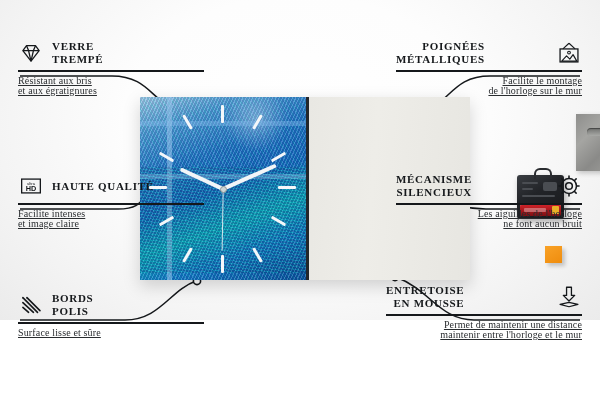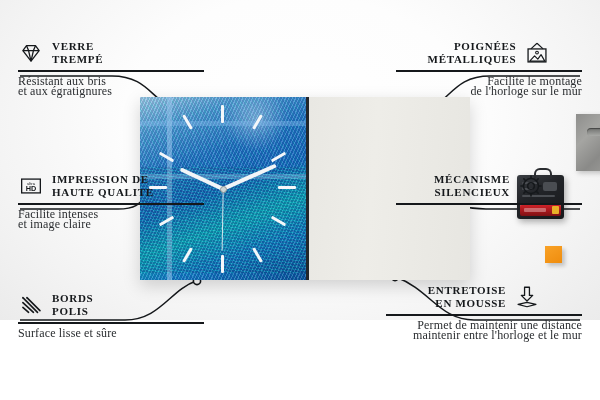--- a/index.html
+++ b/index.html
@@ -86,29 +86,29 @@
     position:absolute;left:236px;top:149px;width:17px;height:17px;
     background:linear-gradient(150deg,#f9a227,#ef8c0d);
     box-shadow:3px 3px 4px rgba(0,0,0,.20);
   }
 
   
   .callout{position:absolute;width:186px;}
   .callout.left{text-align:left;}
   .callout.right{text-align:right;}
   .co-head{display:flex;align-items:center;gap:8px;}
-  .callout.right .co-head{justify-content:center;}
+  .callout.right .co-head{justify-content:space-between;}
   .co-title{
     font-size:11px;font-weight:bold;letter-spacing:.7px;color:#15181b;
     line-height:13px;text-transform:uppercase;
   }
   .co-icon{width:26px;height:26px;flex:0 0 26px;display:block;}
   .co-rule{height:1.6px;background:#15181b;margin:4px 0 4px;}
   .co-desc{
-    font-size:12px;line-height:10.4px;color:#2a2d30;letter-spacing:.15px;
+    font-size:10px;line-height:10.4px;color:#2a2d30;letter-spacing:.15px;text-decoration:underline;
   }
   svg.leaders{position:absolute;left:0;top:0;width:600px;height:400px;pointer-events:none;}
 </style>
 </head>
 <body>
 
 <div id="stage">
 
   <svg class="leaders" viewBox="0 0 600 400">
     <g fill="none" stroke="#15181b" stroke-width="1.5">
@@ -193,21 +193,20 @@
   </div>
 
   <div class="callout left" style="left:18px;top:173px;">
     <div class="co-head">
       <svg class="co-icon" viewBox="0 0 32 32">
         <rect x="4.5" y="7.5" width="23" height="17" fill="none" stroke="#15181b" stroke-width="1.6"></rect>
         <text x="16" y="15.2" text-anchor="middle" font-family="Liberation Sans, sans-serif" font-size="5.2" fill="#15181b">ultra</text>
         <text x="16" y="22.4" text-anchor="middle" font-family="Liberation Sans, sans-serif" font-size="9" font-weight="bold" fill="#15181b">HD</text>
       </svg>
       <div class="co-title">
-        <div>IMPRESSION DE</div>
         <div>HAUTE QUALITÉ</div>
       </div>
     </div>
     <div class="co-rule"></div>
     <div class="co-desc">
       <div>Facilite intenses</div>
       <div>et image claire</div>
     </div>
   </div>
 
@@ -261,20 +260,24 @@
       <svg class="co-icon" viewBox="0 0 32 32">
         <g fill="none" stroke="#15181b" stroke-width="1.9" stroke-linecap="round">
           <circle cx="16" cy="16" r="9.2"></circle>
           <circle cx="16" cy="16" r="4.1"></circle>
           <path d="M16,3.6 L16,6.4 M16,25.6 L16,28.4 M3.6,16 L6.4,16 M25.6,16 L28.4,16
                    M7.2,7.2 L9.2,9.2 M22.8,22.8 L24.8,24.8 M24.8,7.2 L22.8,9.2 M9.2,22.8 L7.2,24.8"></path>
         </g>
       </svg>
     </div>
     <div class="co-rule"></div>
+    <div class="co-desc">
+      <div>Les aiguilles de l'horloge</div>
+      <div>ne font aucun bruit</div>
+    </div>
   </div>
 
   <div class="callout right" style="left:386px;top:284px;width:196px;">
     <div class="co-head">
       <div class="co-title">
         <div>ENTRETOISE</div>
         <div>EN MOUSSE</div>
       </div>
       <svg class="co-icon" viewBox="0 0 32 32">
         <path d="M13,4 L19,4 L19,14 L23,14 L16,21 L9,14 L13,14 Z" fill="none" stroke="#15181b" stroke-width="1.6" stroke-linejoin="round"></path>

